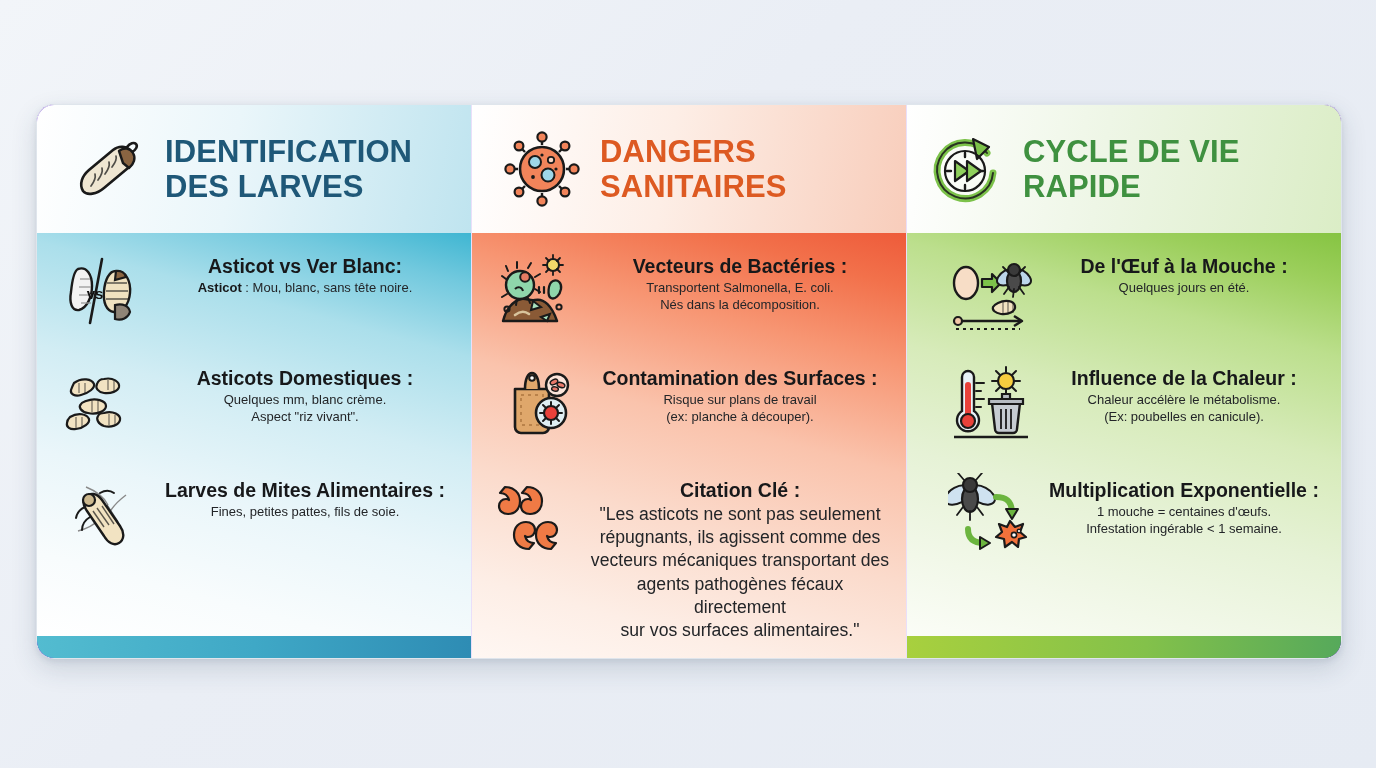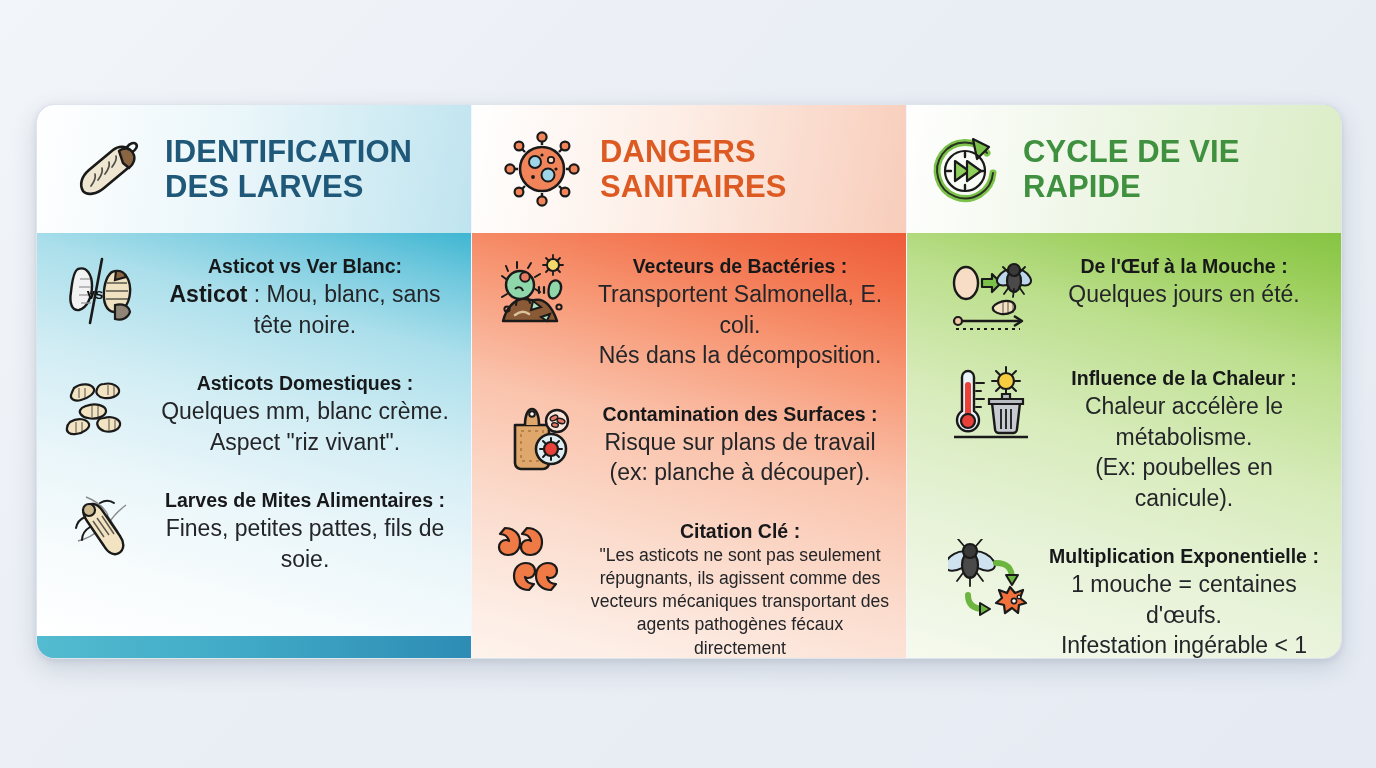--- a/index.html
+++ b/index.html
@@ -6,21 +6,21 @@
   body{
     width:1376px;height:768px;overflow:hidden;
     font-family:"Liberation Sans", sans-serif;
     background:linear-gradient(135deg,#f2f5f9 0%,#eaeef5 40%,#e6ebf3 100%);
   }
   .page{position:relative;width:1376px;height:768px;}
 
   
   .card{
     position:absolute;left:36px;top:104px;width:1304px;height:553px;
-    background:#c4b5fd;border-radius:18px;
+    background:#6d28d9;border-radius:18px;
     border:1px solid #dfe5ec;
     box-shadow:0 10px 26px rgba(40,60,90,.16), 0 2px 6px rgba(40,60,90,.10);
     overflow:hidden;display:flex;
   }
   .col{position:relative;flex:1 1 33.3333%;display:flex;flex-direction:column;min-width:0;}
   .col + .col{border-left:1px solid rgba(255,255,255,.85);}
 
   
   .head{
     position:relative;height:128px;flex:0 0 128px;
@@ -49,21 +49,21 @@
   }
   .c1 .body{background:linear-gradient(195deg,#3fb6d2 0%,#72c9de 10%,#abdfeb 24%,#d2edf4 44%,#eaf6fa 64%,#f8fcfd 84%,#ffffff 100%);}
   .c2 .body{background:linear-gradient(195deg,#ee5b3a 0%,#f2714b 10%,#f79572 24%,#fac3ac 44%,#fbdbcc 64%,#fdeee6 84%,#fff8f4 100%);}
   .c3 .body{background:linear-gradient(195deg,#86c442 0%,#9ccf5c 10%,#bcdf8d 24%,#d7ebba 44%,#e6f2d6 64%,#f2f8e9 84%,#fbfdf7 100%);padding-left:32px;}
 
   .item{display:flex;align-items:flex-start;margin-bottom:24px;}
   .item-icon{flex:0 0 104px;height:88px;display:flex;align-items:flex-end;justify-content:center;}
   .item-icon svg{width:86px;height:86px;display:block;}
   .item-text{flex:1 1 auto;min-width:0;padding-top:7px;text-align:center;}
   .t-title{font-size:19.5px;font-weight:bold;color:#17181a;line-height:1.28;}
-  .t-line{font-size:23px;color:#232528;line-height:1.33;}
+  .t-line{font-size:13px;color:#232528;line-height:1.33;}
   .t-line b{font-weight:bold;color:#17181a;}
   .quote-line{font-size:17.6px;color:#232528;line-height:1.32;}
 
   
   .accent{height:22px;flex:0 0 22px;}
   .c1 .accent{background:linear-gradient(90deg,#53bcd0 0%,#3fa8c6 50%,#2e8cb4 100%);}
   .c3 .accent{background:linear-gradient(90deg,#a8d03e 0%,#83c14a 55%,#56a95b 100%);}
 </style>
 </head>
 <body>

